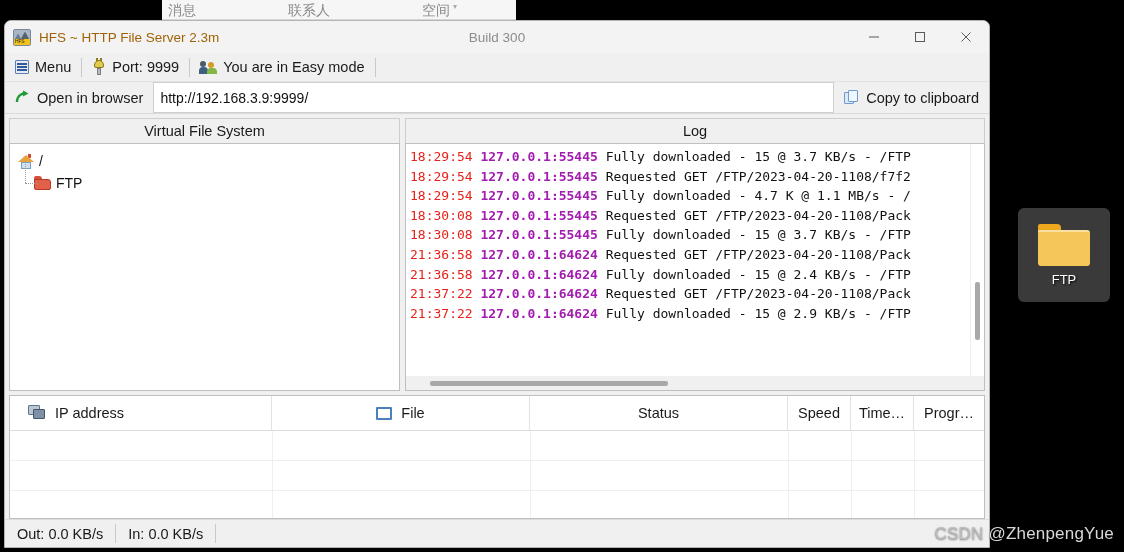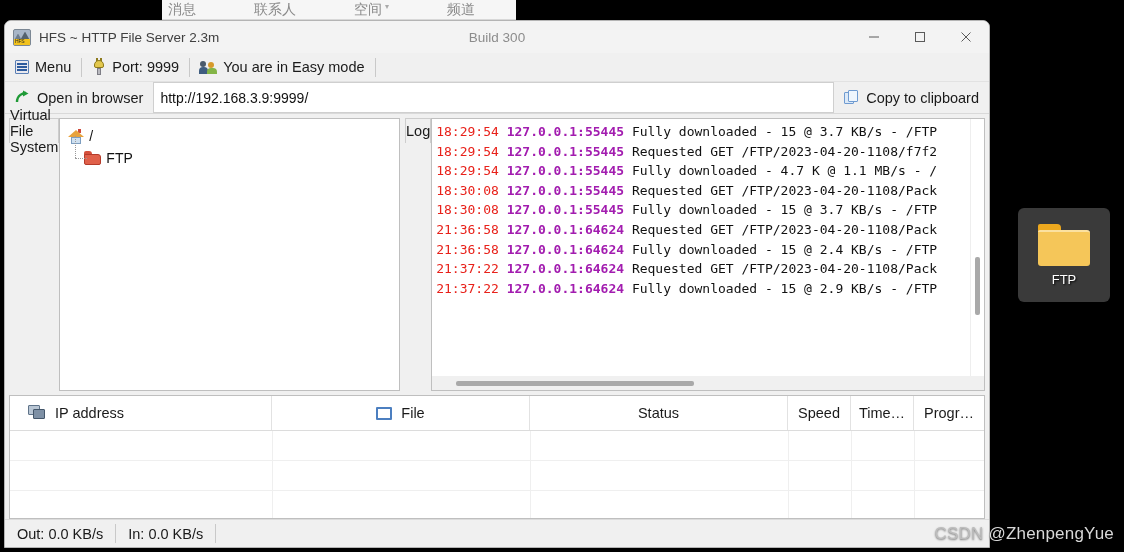--- a/index.html
+++ b/index.html
@@ -12,22 +12,22 @@
   #root { position: relative; width: 1124px; height: 552px; background: #000; }
 
   
   .bg-window {
     position: absolute; left: 162px; top: 0; width: 354px; height: 20px;
     background: #f6f6f6; border-bottom: 1px solid #d8d8d8;
     overflow: hidden;
   }
   .bg-window .tabs {
     display: flex; align-items: flex-end; height: 20px;
-    padding-left: 6px; gap: 58px;
-    font-size: 14px; color: #8a8a8a; line-height: 20px; font-family: Liberation Serif, serif;
+    padding-left: 6px; gap: 92px;
+    font-size: 14px; color: #8a8a8a; line-height: 20px;
   }
   .bg-window .tab { display: flex; align-items: flex-end; gap: 3px; white-space: nowrap; }
   .bg-window .chev { font-size: 8px; position: relative; top: -3px; color: #aaa; }
 
   
   .desk-icon {
     position: absolute; left: 1018px; top: 208px; width: 92px; height: 94px;
     background: #3a3a3a; border-radius: 6px;
     display: flex; flex-direction: column; align-items: center; justify-content: center;
   }
@@ -67,21 +67,21 @@
   }
   .app-icon .sky { position:absolute; inset:0; background:#a8b6c8; border:1px solid #7b8794; border-radius:2px; }
   .app-icon .hill { position:absolute; left:1px; bottom:5px; width:8px; height:7px; background:#6d7d8f;
                     clip-path: polygon(50% 0,100% 100%,0 100%); }
   .app-icon .hill2 { position:absolute; left:7px; bottom:5px; width:10px; height:9px; background:#55636f;
                     clip-path: polygon(50% 0,100% 100%,0 100%); }
   .app-icon .band { position:absolute; left:1px; right:1px; bottom:1px; height:6px; background:#f2c21c; }
   .app-icon .band:after { content:"HFS"; position:absolute; left:1px; top:-1px; font-size:5px; color:#222;
                           font-family:"Liberation Sans", sans-serif; letter-spacing:-0.2px; }
   .titlebar .win-title {
-    font-size: 13.5px; color: #404040;
+    font-size: 13.5px; color: #a16207;
     position: relative; top: 0;
   }
   .titlebar .build {
     position: absolute; left: 0; right: 0; text-align: center;
     font-size: 13.5px; color: #8c8c8c; pointer-events: none;
   }
   .titlebar .wbtns { margin-left: auto; display: flex; height: 32px; z-index: 2; }
   .titlebar .wbtn {
     width: 46px; height: 32px; display: flex; align-items: center; justify-content: center;
     color: #5a5a5a;
@@ -135,21 +135,21 @@
     display: flex; align-items: center; gap: 7px; padding: 0 10px;
     font-size: 14.5px; color: #1a1a1a; background: #f0f0f0;
   }
   .ic-copy { width:15px; height:15px; position:relative; flex:0 0 15px; }
   .ic-copy .b { position:absolute; left:0; top:2px; width:10px; height:12px; background:#dce9f7; border:1px solid #6f9bd1; border-radius:1px; }
   .ic-copy .f { position:absolute; left:4px; top:0; width:10px; height:12px; background:#eff6fd; border:1px solid #6f9bd1; border-radius:1px; }
 
   
   .middle { flex: 1 1 auto; display: flex; padding: 4px; gap: 5px; min-height: 0; }
 
-  .panel { display: flex; flex-direction: row; min-height: 0; }
+  .panel { display: flex; flex-direction: column; min-height: 0; }
   .panel-head {
     height: 25px; flex: 0 0 25px; display:flex; align-items:center; justify-content:center;
     font-size: 14.5px; color: #1a1a1a; background: #f0f0f0;
     border: 1px solid #cdcdcd; border-bottom: none;
   }
   .panel-body {
     flex: 1 1 auto; background: #ffffff; border: 1px solid #bfbfbf;
     position: relative; overflow: hidden;
   }
 

